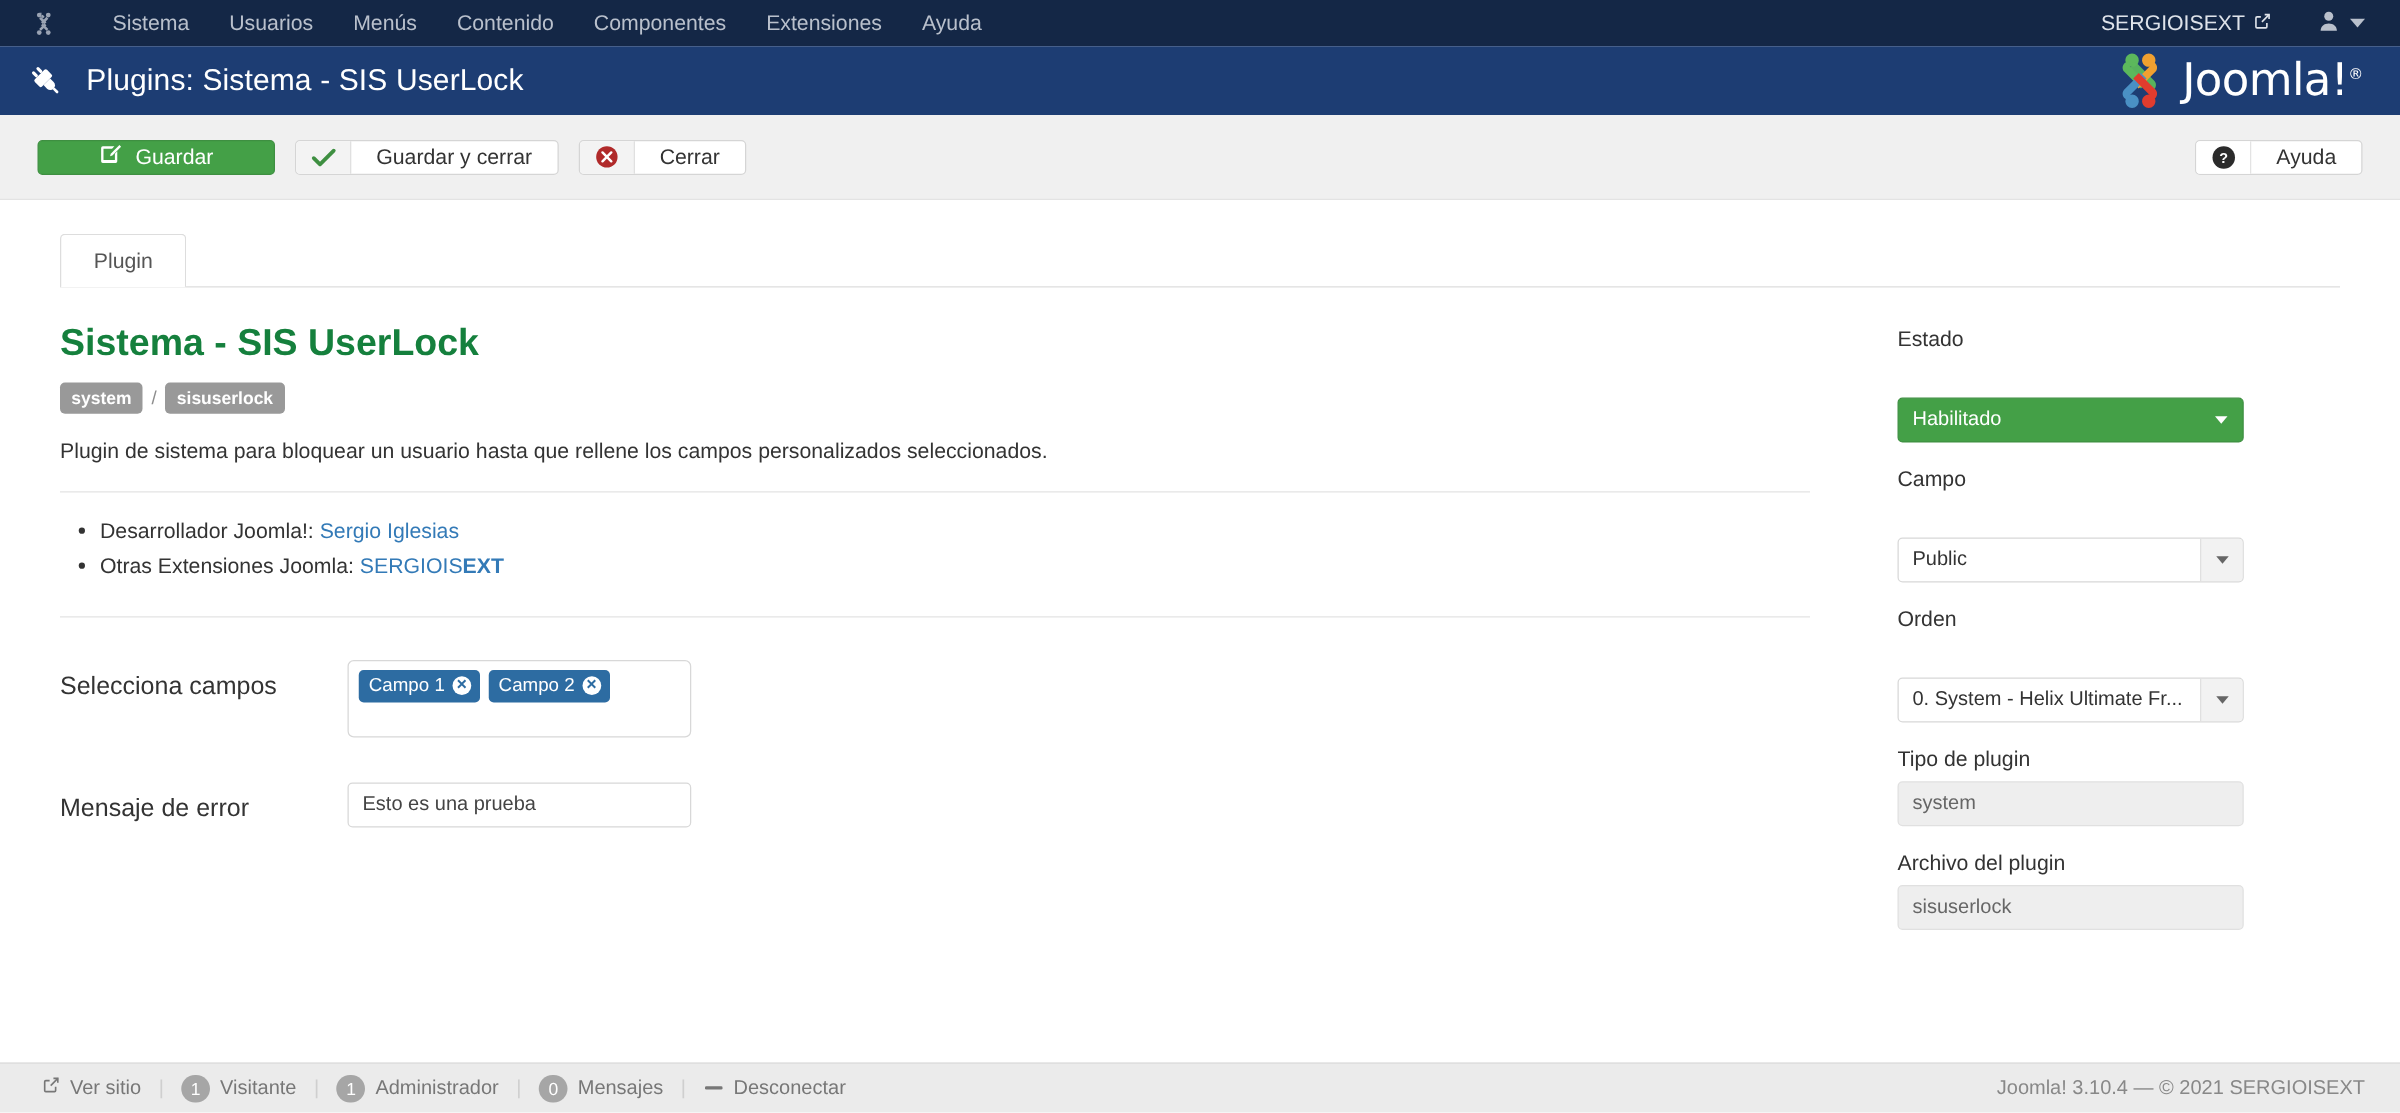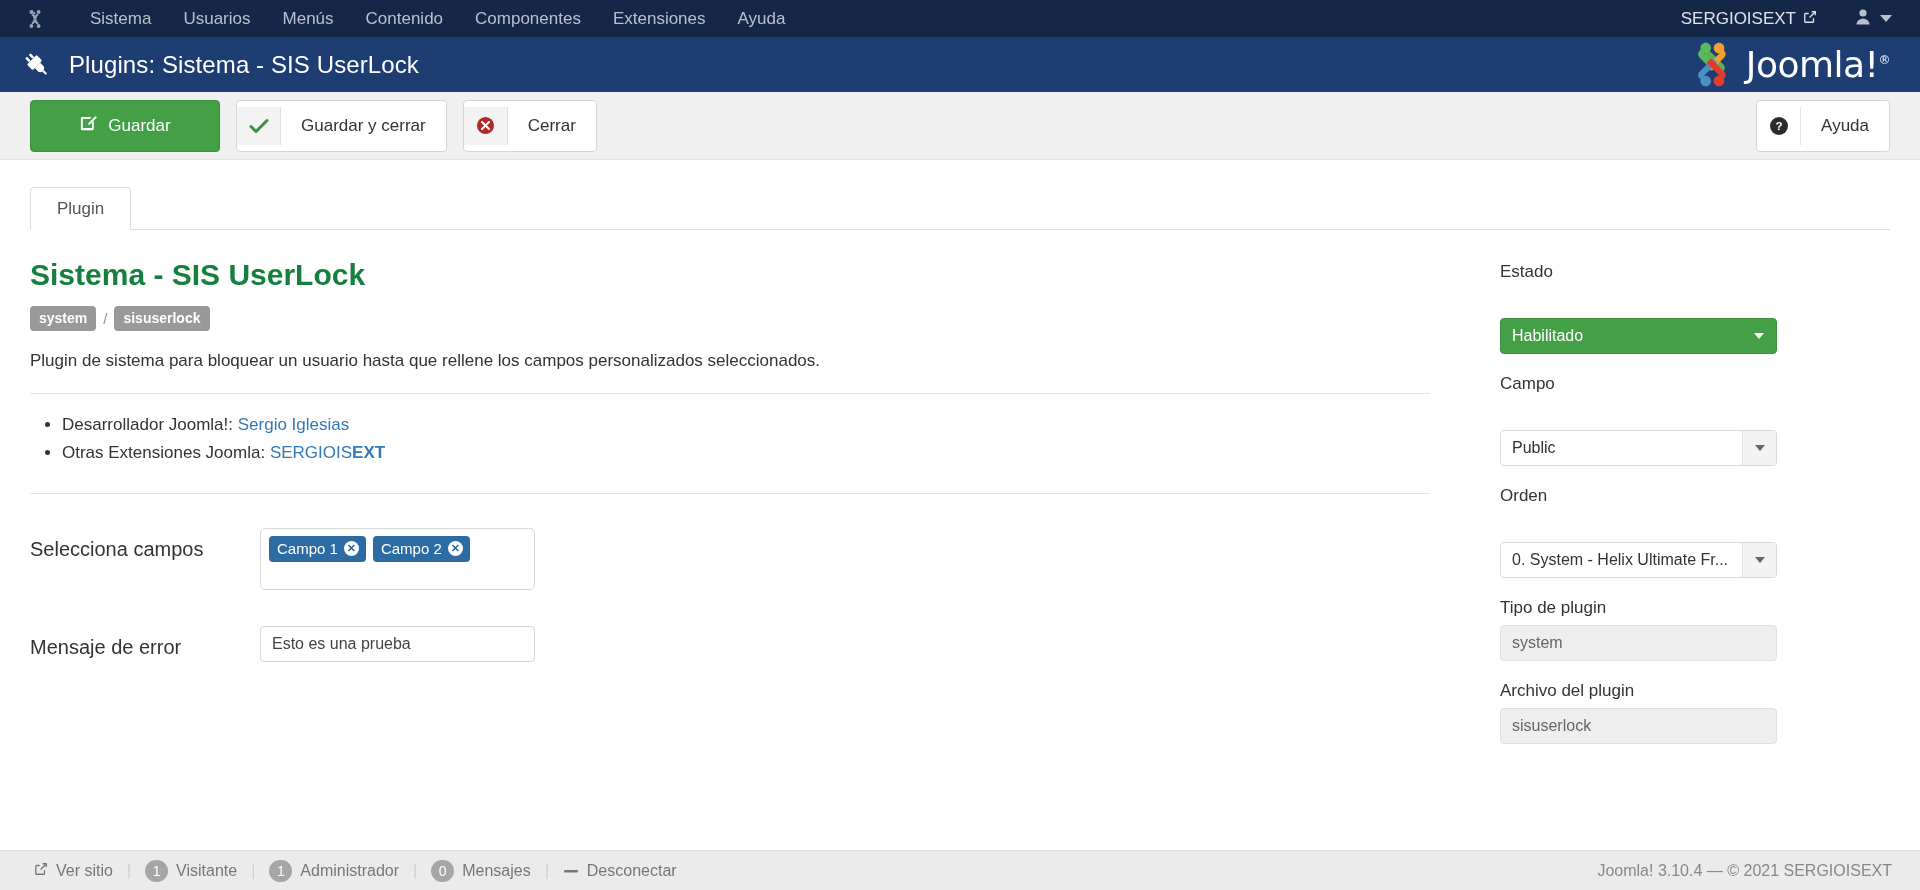--- a/index.html
+++ b/index.html
@@ -95,21 +95,21 @@
   
   #toolbar {
     height: 68px;
     background: #f0f0f0;
     display: flex;
     align-items: center;
     padding: 0 30px;
     border-bottom: 1px solid #e3e3e3;
   }
   .btn {
-    height: 52px;
+    height: 28px;
     display: inline-flex;
     align-items: center;
     font-size: 17px;
     border-radius: 4px;
     cursor: pointer;
     user-select: none;
   }
   #btn-save {
     background: #44a047;
     border: 1px solid #3e8f41;
@@ -134,21 +134,21 @@
     align-items: center;
     justify-content: center;
     background: #f3f3f3;
     border-right: 1px solid #e0e0e0;
   }
   .btn-split .lb { padding: 0 20px; }
   #toolbar-right { margin-left: auto; display: flex; }
   #btn-help .ic { background: #fff; border-right: 1px solid #e3e3e3; }
 
   
-  #content-wrap { padding: 0 30px; }
+  #content-wrap { padding: 0 48px; }
   #tabbar {
     margin-top: 26px;
     border-bottom: 1px solid #dddddd;
     display: flex;
     align-items: flex-end;
     height: 44px;
   }
   .tab {
     padding: 11px 26px 10px 26px;
     font-size: 17px;

